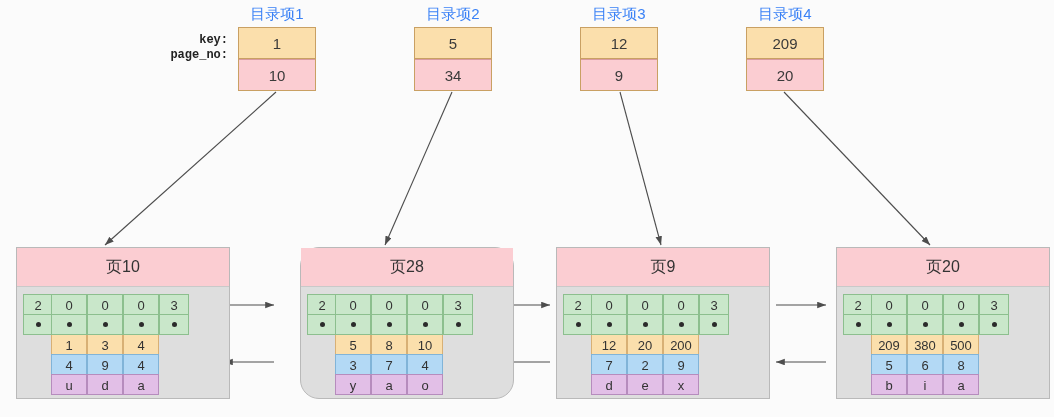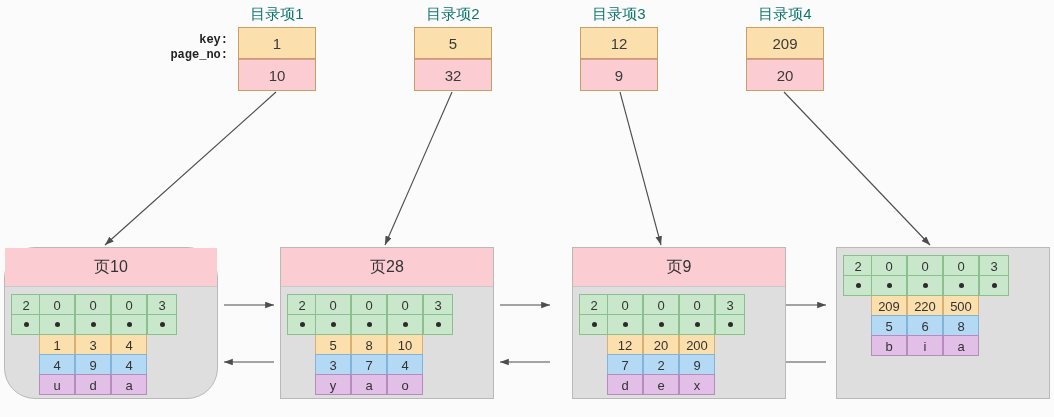--- a/index.html
+++ b/index.html
@@ -12,21 +12,21 @@
   }
   #canvas{position:absolute;left:0;top:0;width:1054px;height:417px;}
 
   
   #wires{position:absolute;left:0;top:0;width:1054px;height:417px;pointer-events:none;}
 
   
   .dir-entry{position:absolute;}
   .dir-title{
     position:absolute;left:0;top:-22px;width:100%;
-    text-align:center;font-size:15px;color:#0f766e;white-space:nowrap;
+    text-align:center;font-size:15px;color:#3b82f6;white-space:nowrap;
   }
   .dir-box{
     position:absolute;left:0;top:0;width:100%;
     border:1px solid #c9a063;box-sizing:border-box;
   }
   .dir-cell{
     height:31px;line-height:31px;text-align:center;
     font-size:15px;color:#3a3a3a;box-sizing:border-box;
   }
   .dir-cell.key{background:#fbdfac;border-bottom:1px solid #c9a063;}
@@ -126,41 +126,41 @@
     <div class="dir-box">
       <div class="dir-cell key">1</div>
       <div class="dir-cell pageno">10</div>
     </div>
   </div>
 
   <div class="dir-entry" style="left:414px;top:27px;width:78px;">
     <div class="dir-title">目录项2</div>
     <div class="dir-box">
       <div class="dir-cell key">5</div>
-      <div class="dir-cell pageno">32</div>
+      <div class="dir-cell pageno">34</div>
     </div>
   </div>
 
   <div class="dir-entry" style="left:580px;top:27px;width:78px;">
     <div class="dir-title">目录项3</div>
     <div class="dir-box">
       <div class="dir-cell key">12</div>
       <div class="dir-cell pageno">9</div>
     </div>
   </div>
 
   <div class="dir-entry" style="left:746px;top:27px;width:78px;">
     <div class="dir-title">目录项4</div>
     <div class="dir-box">
       <div class="dir-cell key">209</div>
       <div class="dir-cell pageno">20</div>
     </div>
   </div>
 
-  <div class="page" style="left:4px;border-radius:31px;">
+  <div class="page" style="left:16px;">
     <div class="page-header">页10</div>
     <div class="page-body">
         <div class="slot" style="left: 6px; width: 30px;">
           <div class="cell num">2</div>
           <div class="cell ptr">
             <span class="dot"></span>
           </div>
         </div>
         <div class="slot" style="left: 34px; width: 36px;">
           <div class="cell num">0</div>
@@ -191,21 +191,21 @@
         </div>
         <div class="slot" style="left: 142px; width: 30px;">
           <div class="cell num">3</div>
           <div class="cell ptr">
             <span class="dot"></span>
           </div>
         </div>
       </div>
   </div>
 
-  <div class="page" style="left:280px;">
+  <div class="page" style="left:300px;border-radius:19px;">
     <div class="page-header">页28</div>
     <div class="page-body">
         <div class="slot" style="left: 6px; width: 30px;">
           <div class="cell num">2</div>
           <div class="cell ptr">
             <span class="dot"></span>
           </div>
         </div>
         <div class="slot" style="left: 34px; width: 36px;">
           <div class="cell num">0</div>
@@ -236,21 +236,21 @@
         </div>
         <div class="slot" style="left: 142px; width: 30px;">
           <div class="cell num">3</div>
           <div class="cell ptr">
             <span class="dot"></span>
           </div>
         </div>
       </div>
   </div>
 
-  <div class="page" style="left:572px;">
+  <div class="page" style="left:556px;">
     <div class="page-header">页9</div>
     <div class="page-body">
         <div class="slot" style="left: 6px; width: 30px;">
           <div class="cell num">2</div>
           <div class="cell ptr">
             <span class="dot"></span>
           </div>
         </div>
         <div class="slot" style="left: 34px; width: 36px;">
           <div class="cell num">0</div>
@@ -282,20 +282,21 @@
         <div class="slot" style="left: 142px; width: 30px;">
           <div class="cell num">3</div>
           <div class="cell ptr">
             <span class="dot"></span>
           </div>
         </div>
       </div>
   </div>
 
   <div class="page" style="left:836px;">
+    <div class="page-header">页20</div>
     <div class="page-body">
         <div class="slot" style="left: 6px; width: 30px;">
           <div class="cell num">2</div>
           <div class="cell ptr">
             <span class="dot"></span>
           </div>
         </div>
         <div class="slot" style="left: 34px; width: 36px;">
           <div class="cell num">0</div>
           <div class="cell ptr">
@@ -303,21 +304,21 @@
           </div>
           <div class="cell key">209</div>
           <div class="cell val">5</div>
           <div class="cell ch">b</div>
         </div>
         <div class="slot" style="left: 70px; width: 36px;">
           <div class="cell num">0</div>
           <div class="cell ptr">
             <span class="dot"></span>
           </div>
-          <div class="cell key">220</div>
+          <div class="cell key">380</div>
           <div class="cell val">6</div>
           <div class="cell ch">i</div>
         </div>
         <div class="slot" style="left: 106px; width: 36px;">
           <div class="cell num">0</div>
           <div class="cell ptr">
             <span class="dot"></span>
           </div>
           <div class="cell key">500</div>
           <div class="cell val">8</div>

